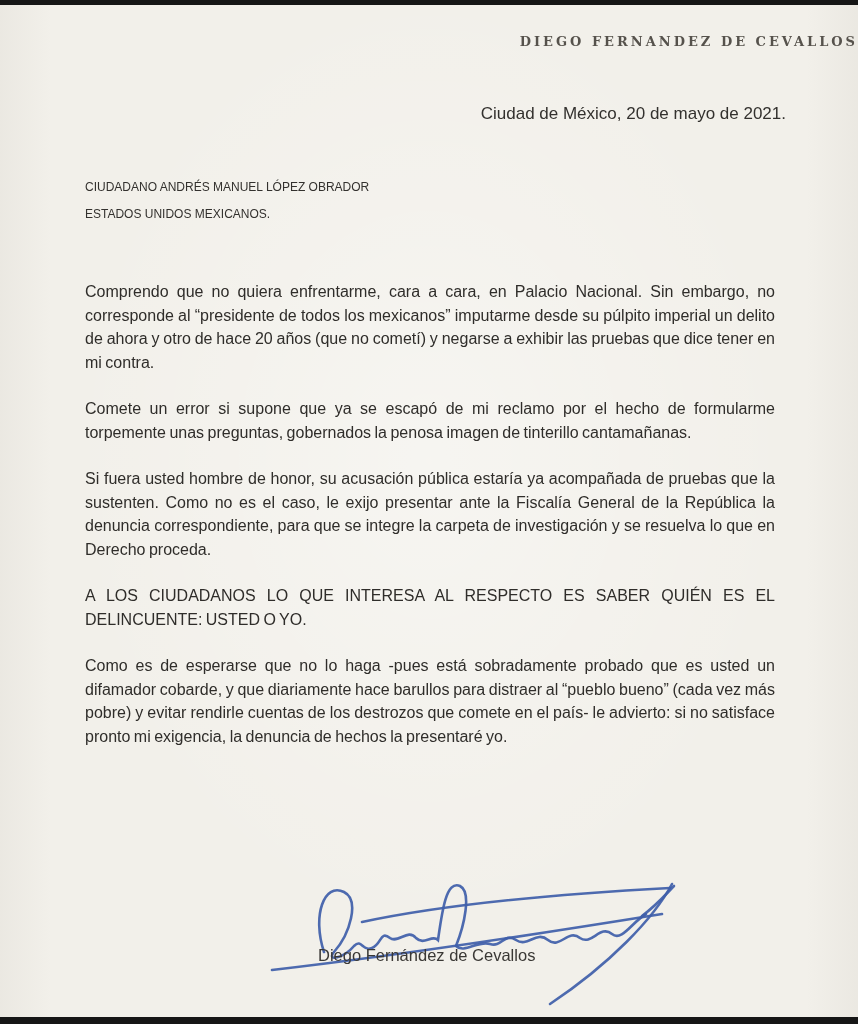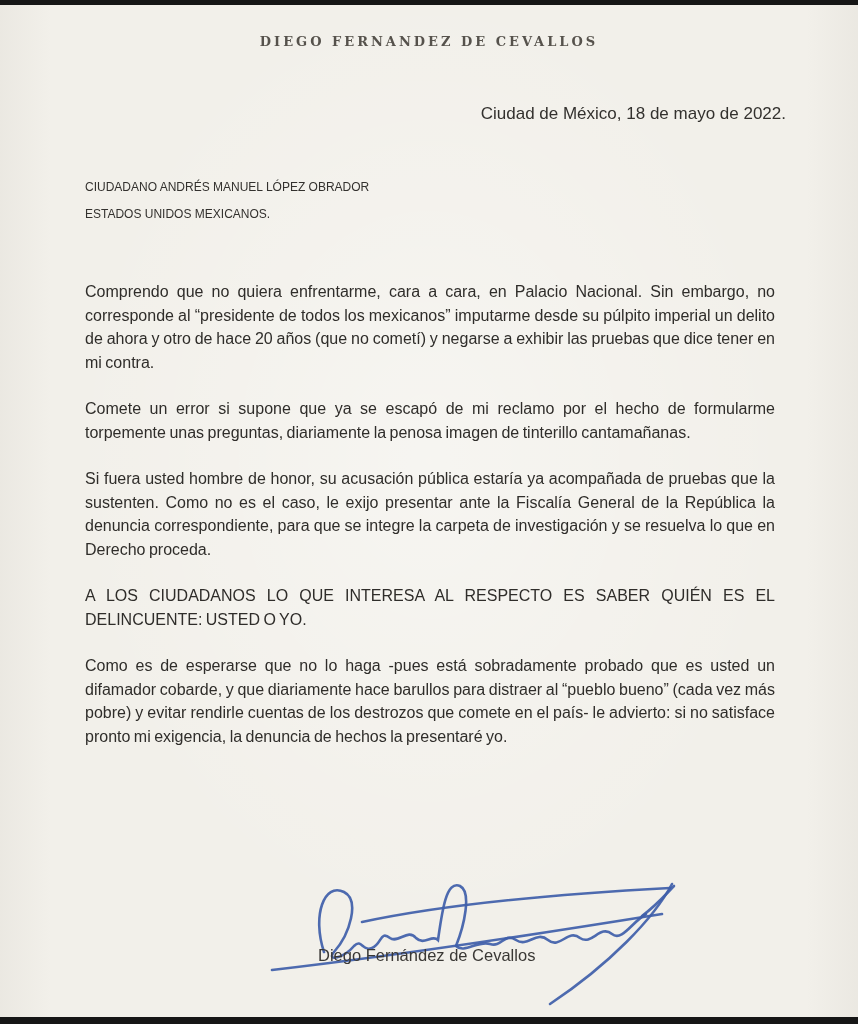--- a/index.html
+++ b/index.html
@@ -19,21 +19,21 @@
       linear-gradient(90deg, rgba(120,110,95,.06) 0%, rgba(0,0,0,0) 6%, rgba(0,0,0,0) 94%, rgba(120,110,95,.06) 100%);
     font-family:"Liberation Sans", sans-serif;
     color:var(--text);
     overflow:hidden;
   }
   .edge-bar{position:absolute;left:0;width:100%;background:var(--bar);}
   .edge-bar.top{top:0;height:5px;}
   .edge-bar.bottom{bottom:0;height:7px;}
   .letterhead{
     position:absolute;top:34px;left:0;width:100%;
-    text-align:center;
+    text-align:right;
     font-family:"DejaVu Serif", serif;
     font-weight:bold;
     font-size:13px;
     letter-spacing:3px;
     color:#56524c;
   }
   .dateline{
     position:absolute;top:104px;right:72px;
     font-size:17px;
     color:#33312e;
@@ -64,30 +64,30 @@
 </style>
 </head>
 <body>
 
 <div class="page">
 
   <div class="edge-bar top"></div>
 
   <div class="letterhead">DIEGO FERNANDEZ DE CEVALLOS</div>
 
-  <div class="dateline">Ciudad de México, 18 de mayo de 2022.</div>
+  <div class="dateline">Ciudad de México, 20 de mayo de 2021.</div>
 
   <div class="recipient">
     <div>CIUDADANO ANDRÉS MANUEL LÓPEZ OBRADOR</div>
     <div>ESTADOS UNIDOS MEXICANOS.</div>
   </div>
 
   <div class="body-text">
     <p>Comprendo que no quiera enfrentarme, cara a cara, en Palacio Nacional. Sin embargo, no corresponde al “presidente de todos los mexicanos” imputarme desde su púlpito imperial un delito de ahora y otro de hace 20 años (que no cometí) y negarse a exhibir las pruebas que dice tener en mi contra.</p>
-    <p>Comete un error si supone que ya se escapó de mi reclamo por el hecho de formularme torpemente unas preguntas, diariamente la penosa imagen de tinterillo cantamañanas.</p>
+    <p>Comete un error si supone que ya se escapó de mi reclamo por el hecho de formularme torpemente unas preguntas, gobernados la penosa imagen de tinterillo cantamañanas.</p>
     <p>Si fuera usted hombre de honor, su acusación pública estaría ya acompañada de pruebas que la sustenten. Como no es el caso, le exijo presentar ante la Fiscalía General de la República la denuncia correspondiente, para que se integre la carpeta de investigación y se resuelva lo que en Derecho proceda.</p>
     <p>A LOS CIUDADANOS LO QUE INTERESA AL RESPECTO ES SABER QUIÉN ES EL DELINCUENTE: USTED O YO.</p>
     <p>Como es de esperarse que no lo haga -pues está sobradamente probado que es usted un difamador cobarde, y que diariamente hace barullos para distraer al “pueblo bueno” (cada vez más pobre) y evitar rendirle cuentas de los destrozos que comete en el país- le advierto: si no satisface pronto mi exigencia, la denuncia de hechos la presentaré yo.</p>
   </div>
 
   <div class="signature-block">
     <svg class="signature-svg" width="440" height="160" viewBox="0 0 440 160" aria-hidden="true">
 
       <path d="M58,100 C46,64 58,30 78,40 C94,48 84,82 68,100 C60,110 78,106 88,94
                C96,86 96,100 106,96 C116,92 114,78 124,86 C132,92 142,76 150,86

